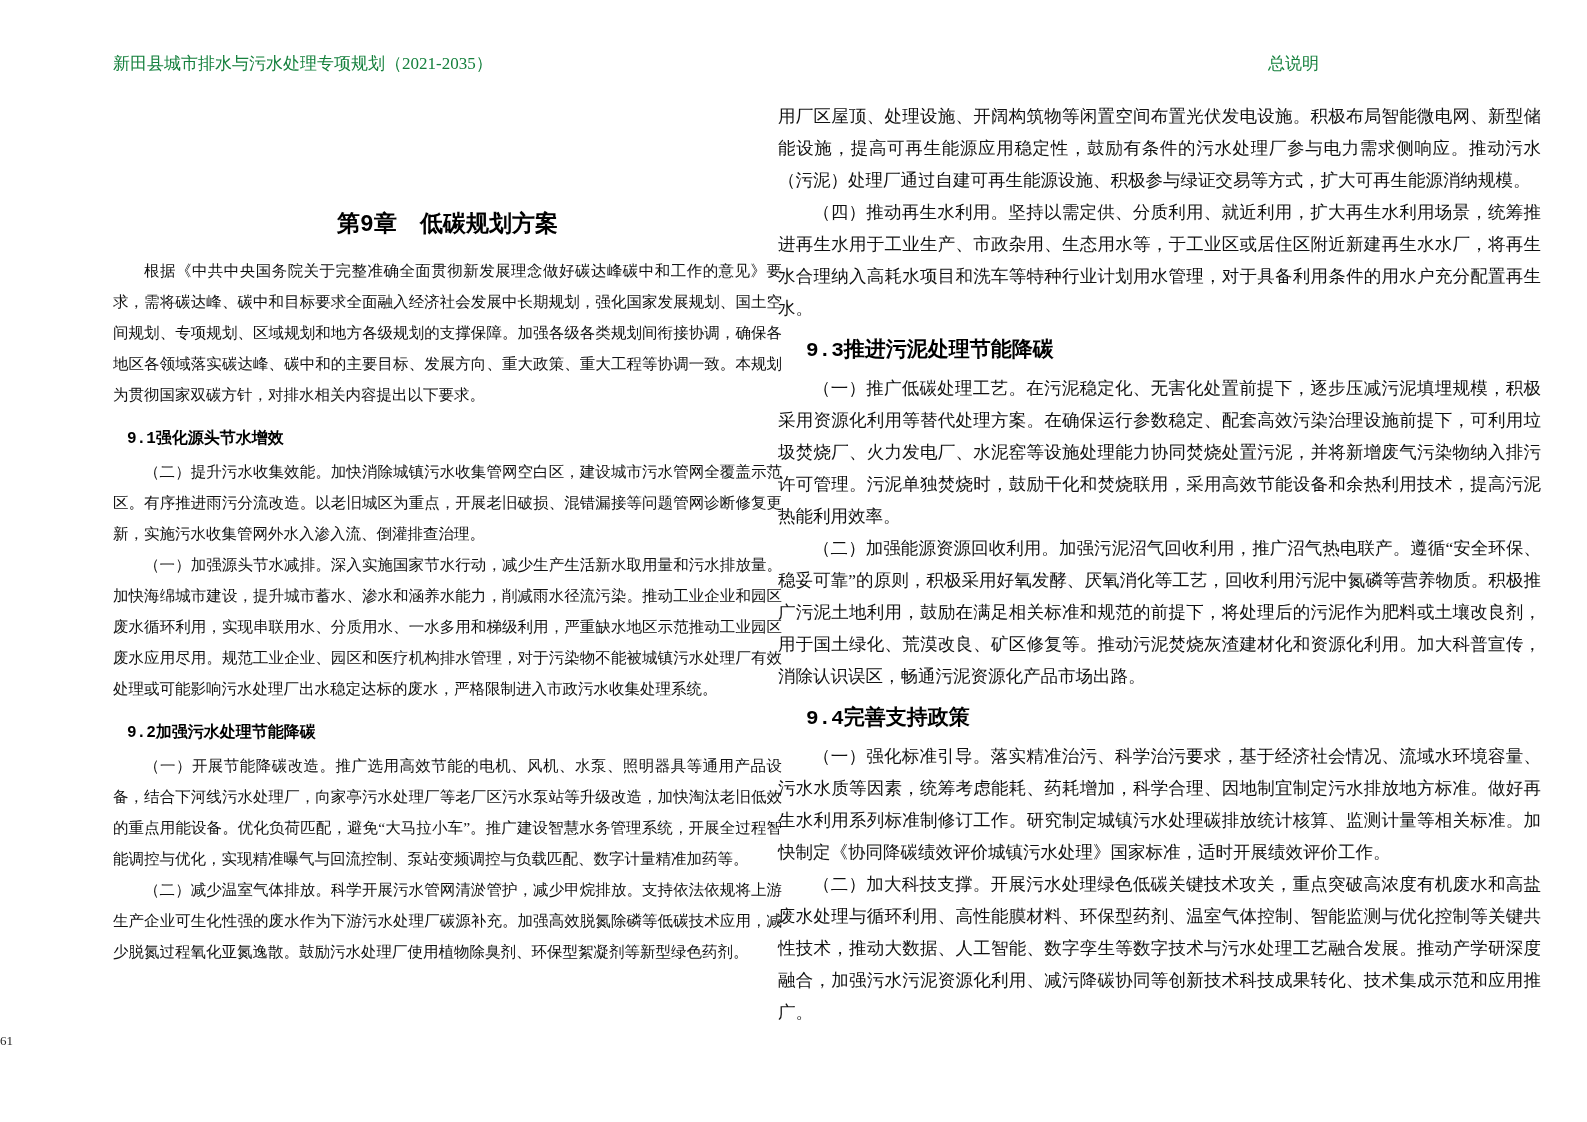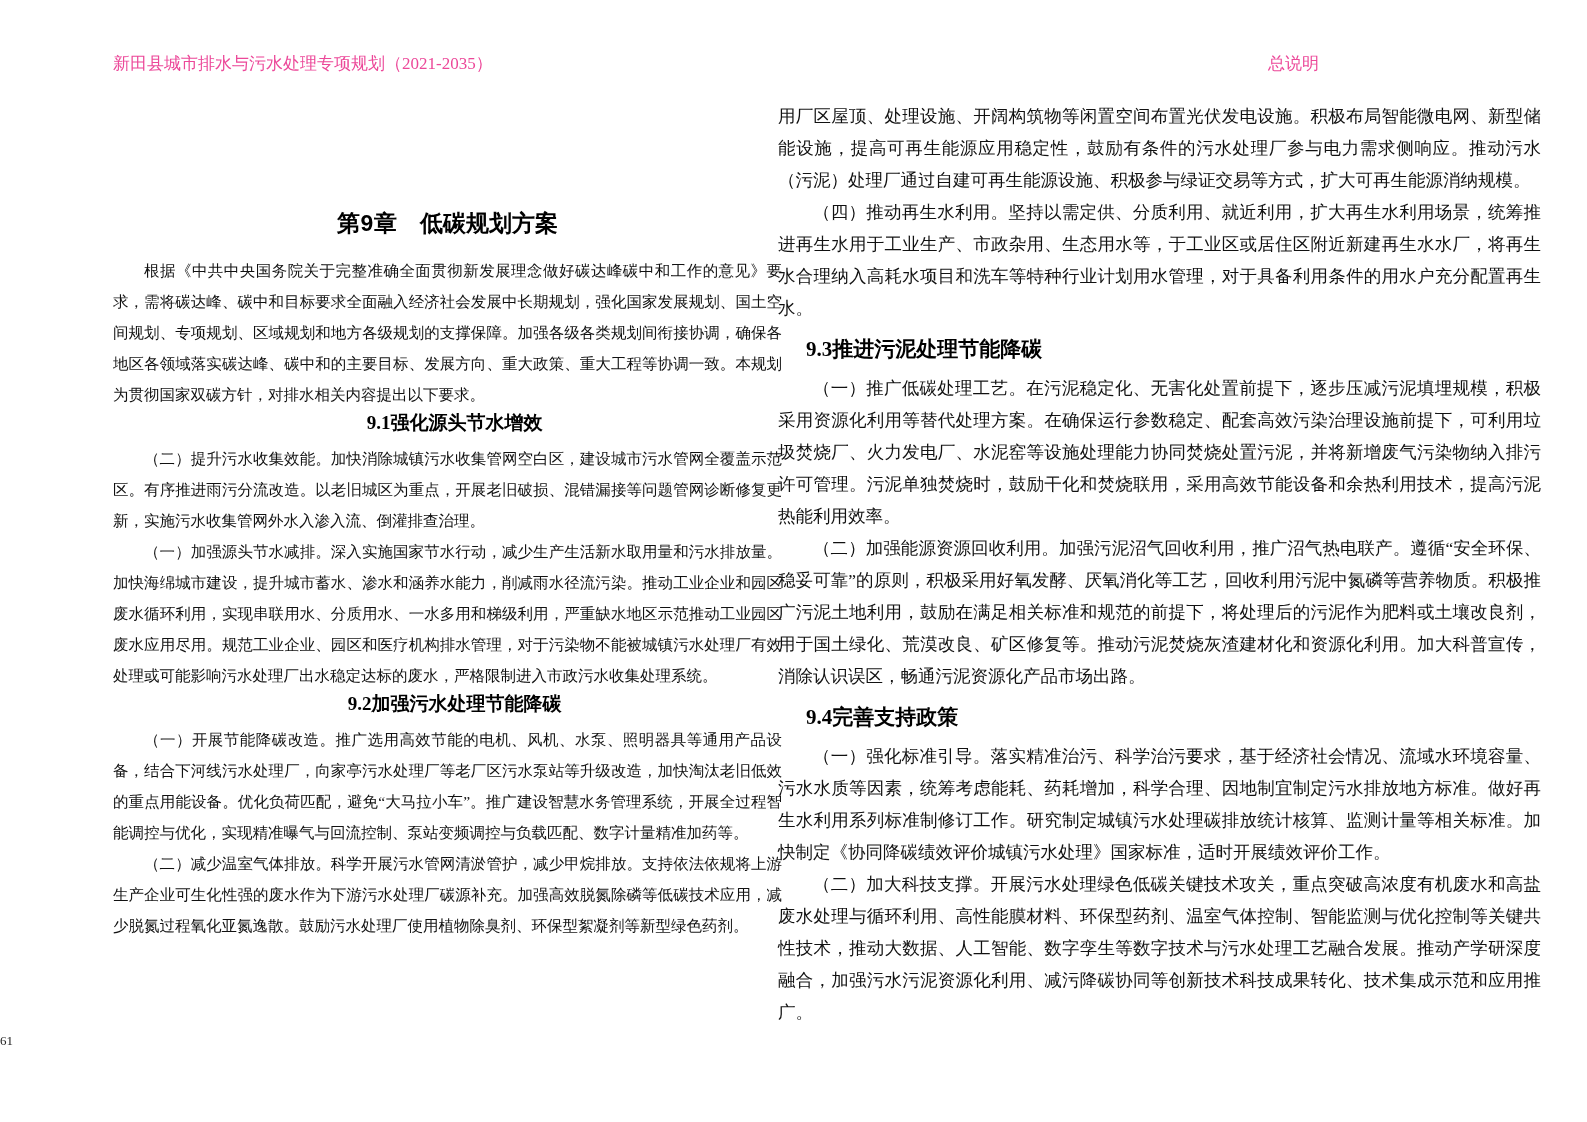--- a/index.html
+++ b/index.html
@@ -7,21 +7,21 @@
     position:relative;
     width:1587px; height:1122px;
     margin:0 auto;
     background:#ffffff;
     color:#111;
     font-family:"Liberation Serif","DejaVu Serif",serif;
     overflow:hidden;
   }
   .hdr {
     position:absolute; top:52px;
-    font-size:17px; color:#ec4899;
+    font-size:17px; color:#15803d;
     white-space:nowrap;
   }
   .hdr-left  { left:113px; }
   .hdr-right { left:1268px; }
 
   .col { position:absolute; }
   .col-left  { left:113px; top:196px; width:669px; }
   .col-right { left:778px; top:100px; width:763px; }
 
   .chapter-title {
@@ -37,25 +37,25 @@
     margin:0;
     text-align:justify;
     text-indent:2em;
     word-break:break-all;
   }
   .col-left  .body-p { font-size:15.5px; line-height:31px; }
   .col-right .body-p { font-size:17.5px; line-height:32px; }
   .no-indent { text-indent:0; }
 
   .sec-h {
-    font-family:Liberation Serif, serif;
+    font-family:Liberation Mono, monospace;
     font-weight:bold;
     color:#000;
   }
-  .col-left  .sec-h { margin:0 0 7px 0;  padding-left:14px; font-size:19px;text-align:center; }
+  .col-left  .sec-h { margin:18px 0 7px 0;  padding-left:14px; font-size:16px; }
   .col-right .sec-h { margin:11px 0 9px 0; padding-left:28px; font-size:21px; }
 
   .page-number {
     position:absolute; left:0; right:20px; top:1033px;
     font-size:13px; color:#222;
   }
 </style>
 </head>
 <body>
 

